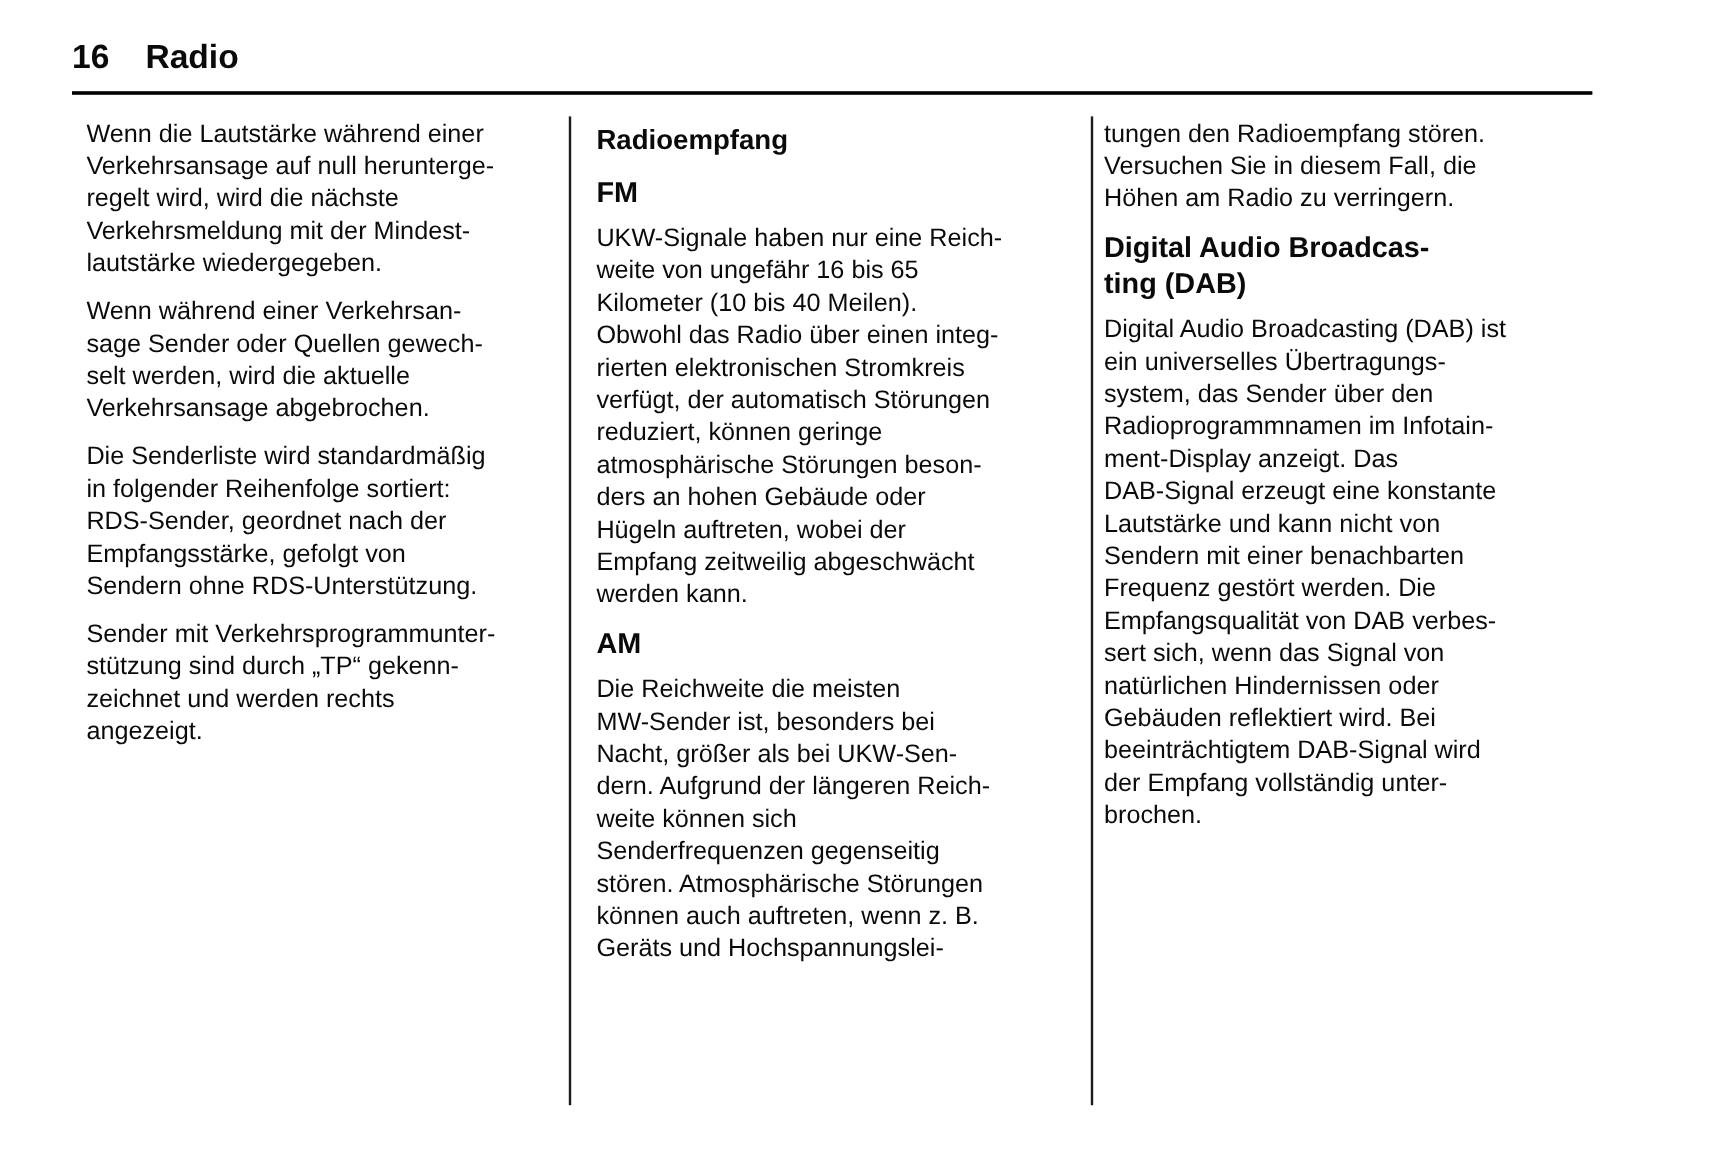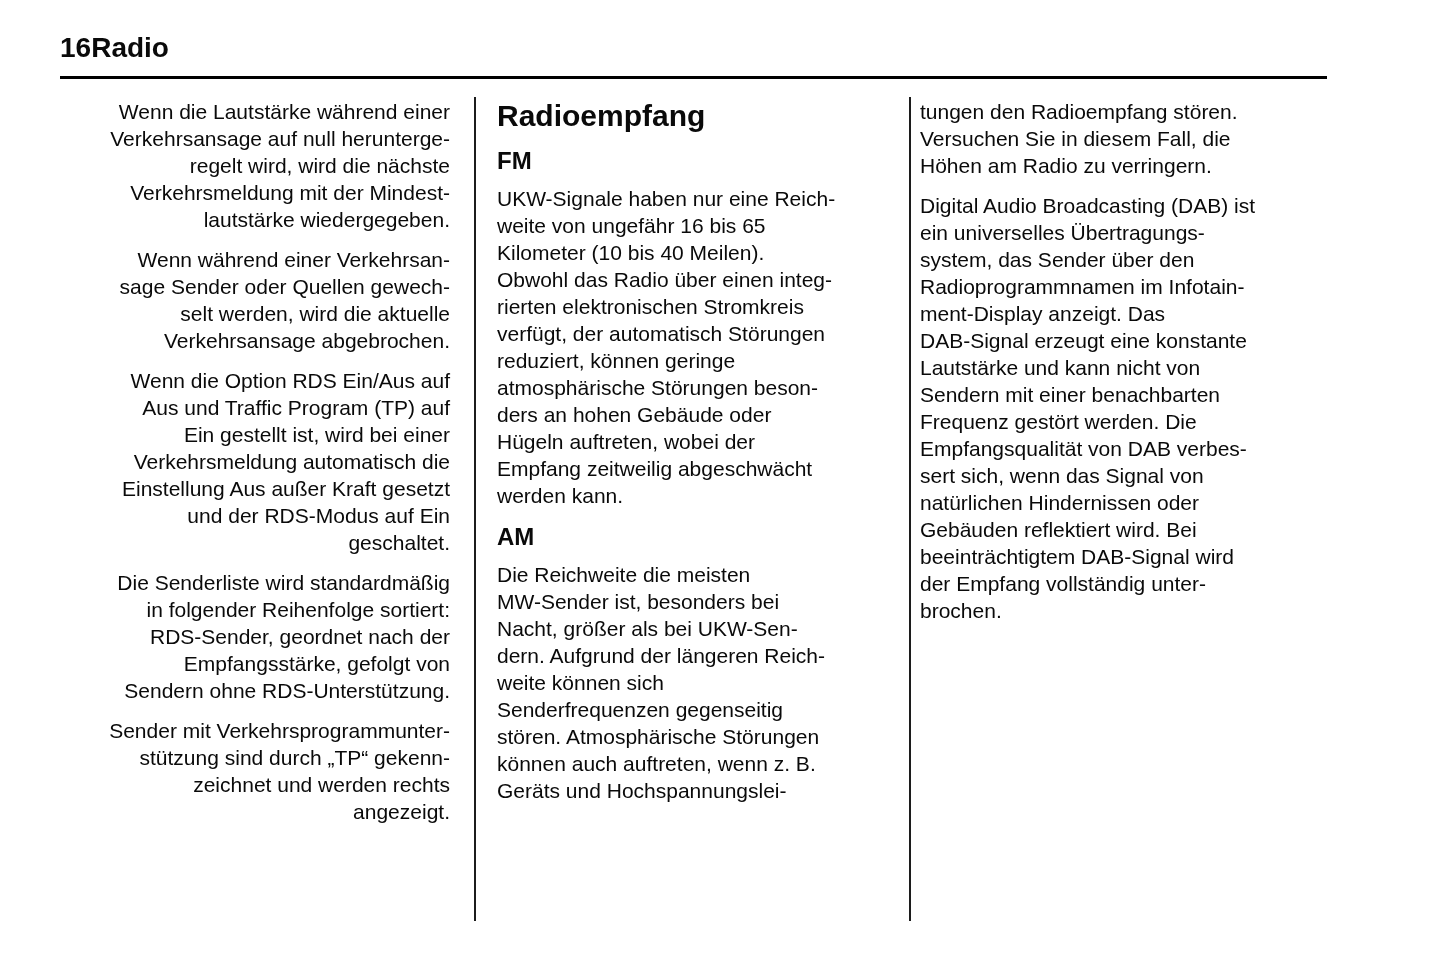--- a/index.html
+++ b/index.html
@@ -17,53 +17,54 @@
   }
   .page-header {
     position: absolute;
     left: 60px;
     top: 32px;
     font-size: 28px;
     font-weight: bold;
     white-space: nowrap;
   }
   .page-header .chapter {
+    margin-left: 30px;
   }
   .header-rule {
     position: absolute;
     left: 60px;
     top: 76px;
     width: 1267px;
     height: 3px;
     background: #000000;
   }
   .col {
     position: absolute;
     top: 98px;
     font-size: 21px;
     line-height: 27px;
   }
   .col p {
     margin: 0 0 13px 0;
     white-space: pre-line;
   }
-  #col1 { left: 48px;  width: 402px; text-align: right; }
+  #col1 { left: 72px;  width: 402px; }
   #col2 { left: 497px; width: 398px; }
   #col3 { left: 920px; width: 400px; }
   .divider {
     position: absolute;
     top: 97px;
     height: 824px;
     width: 2px;
     background: #1c1c1c;
   }
   #divider1 { left: 474px; }
   #divider2 { left: 909px; }
   h1.sec {
-    font-size: 30px;
+    font-size: 23px;
     line-height: 36px;
     font-weight: bold;
     margin: 0 0 12px 0;
     white-space: pre-line;
   }
   h2.sec {
     font-size: 24px;
     line-height: 30px;
     font-weight: bold;
     margin: 5px 0 9px 0;
@@ -82,27 +83,20 @@
 <section class="col" id="col1">
   <p>Wenn die Lautstärke während einer
 Verkehrsansage auf null herunterge-
 regelt wird, wird die nächste
 Verkehrsmeldung mit der Mindest-
 lautstärke wiedergegeben.</p>
   <p>Wenn während einer Verkehrsan-
 sage Sender oder Quellen gewech-
 selt werden, wird die aktuelle
 Verkehrsansage abgebrochen.</p>
-  <p>Wenn die Option RDS Ein/Aus auf
-Aus und Traffic Program (TP) auf
-Ein gestellt ist, wird bei einer
-Verkehrsmeldung automatisch die
-Einstellung Aus außer Kraft gesetzt
-und der RDS-Modus auf Ein
-geschaltet.</p>
   <p>Die Senderliste wird standardmäßig
 in folgender Reihenfolge sortiert:
 RDS-Sender, geordnet nach der
 Empfangsstärke, gefolgt von
 Sendern ohne RDS-Unterstützung.</p>
   <p>Sender mit Verkehrsprogrammunter-
 stützung sind durch „TP“ gekenn-
 zeichnet und werden rechts
 angezeigt.</p>
 </section>
@@ -135,20 +129,22 @@
 können auch auftreten, wenn z. B.
 Geräts und Hochspannungslei-</p>
 </section>
 
 <div class="divider" id="divider2"></div>
 
 <section class="col" id="col3">
   <p>tungen den Radioempfang stören.
 Versuchen Sie in diesem Fall, die
 Höhen am Radio zu verringern.</p>
+  <h2 class="sec">Digital Audio Broadcas-
+ting (DAB)</h2>
   <p>Digital Audio Broadcasting (DAB) ist
 ein universelles Übertragungs-
 system, das Sender über den
 Radioprogrammnamen im Infotain-
 ment-Display anzeigt. Das
 DAB-Signal erzeugt eine konstante
 Lautstärke und kann nicht von
 Sendern mit einer benachbarten
 Frequenz gestört werden. Die
 Empfangsqualität von DAB verbes-

